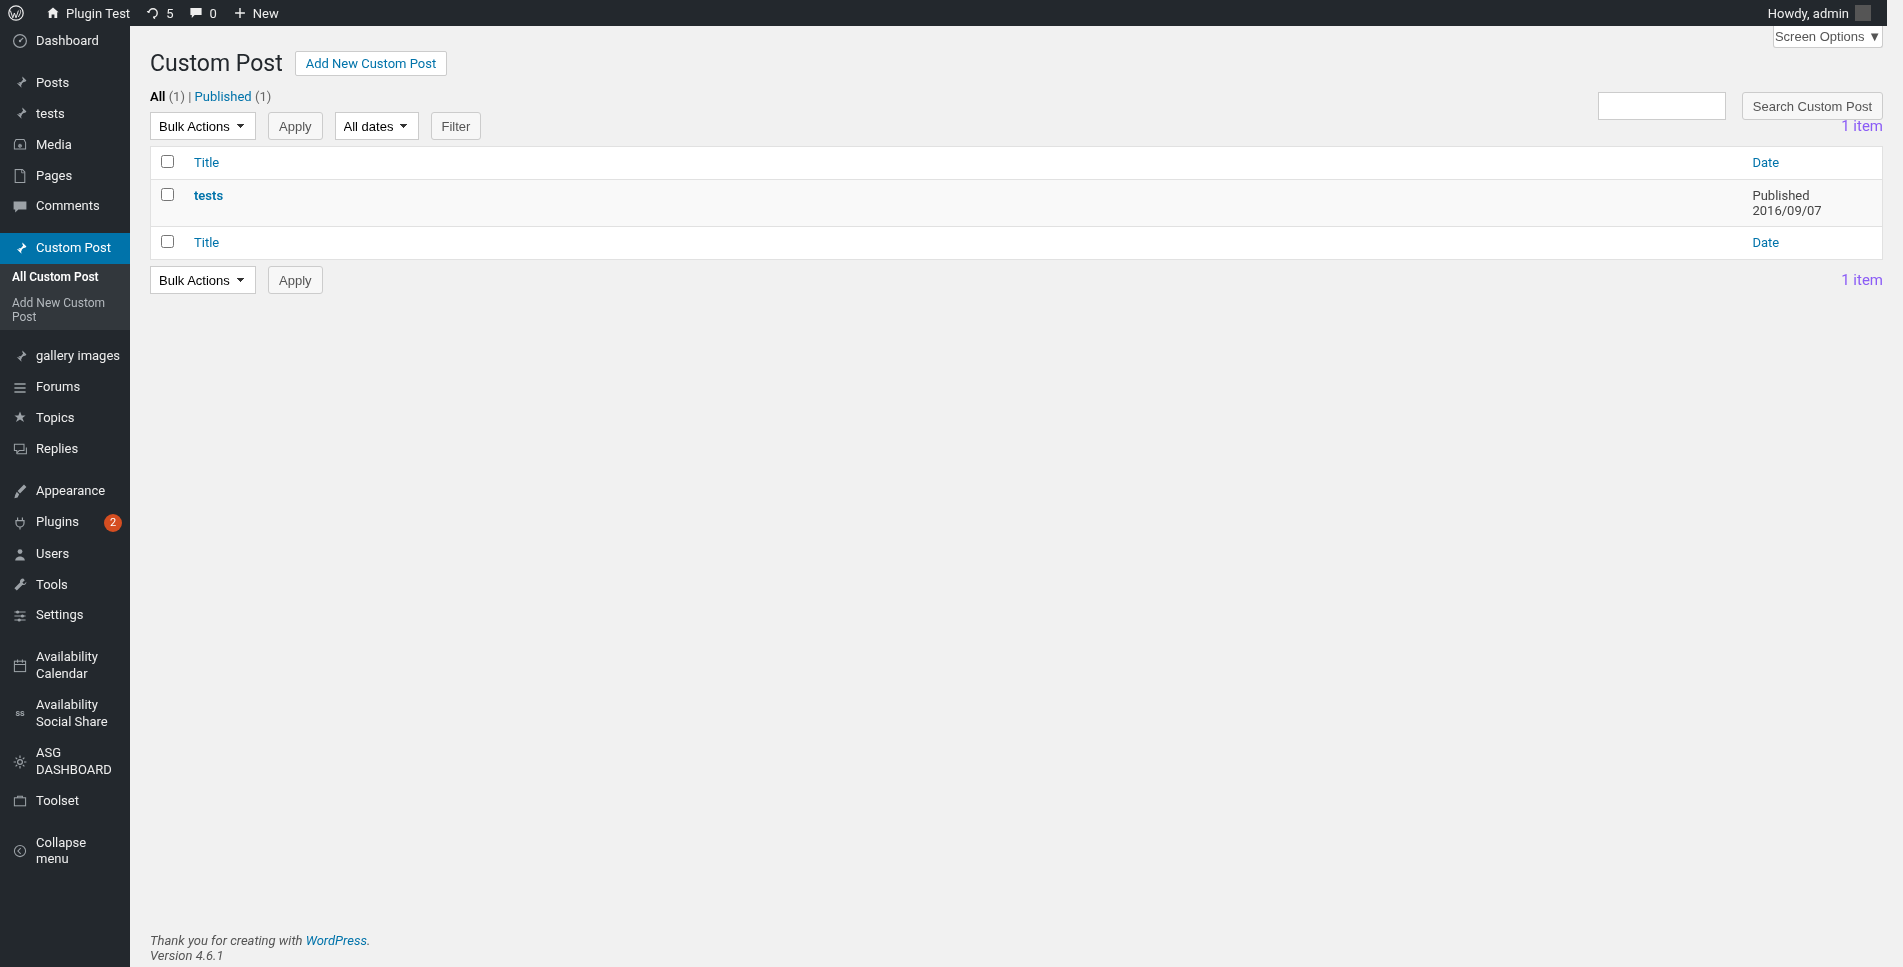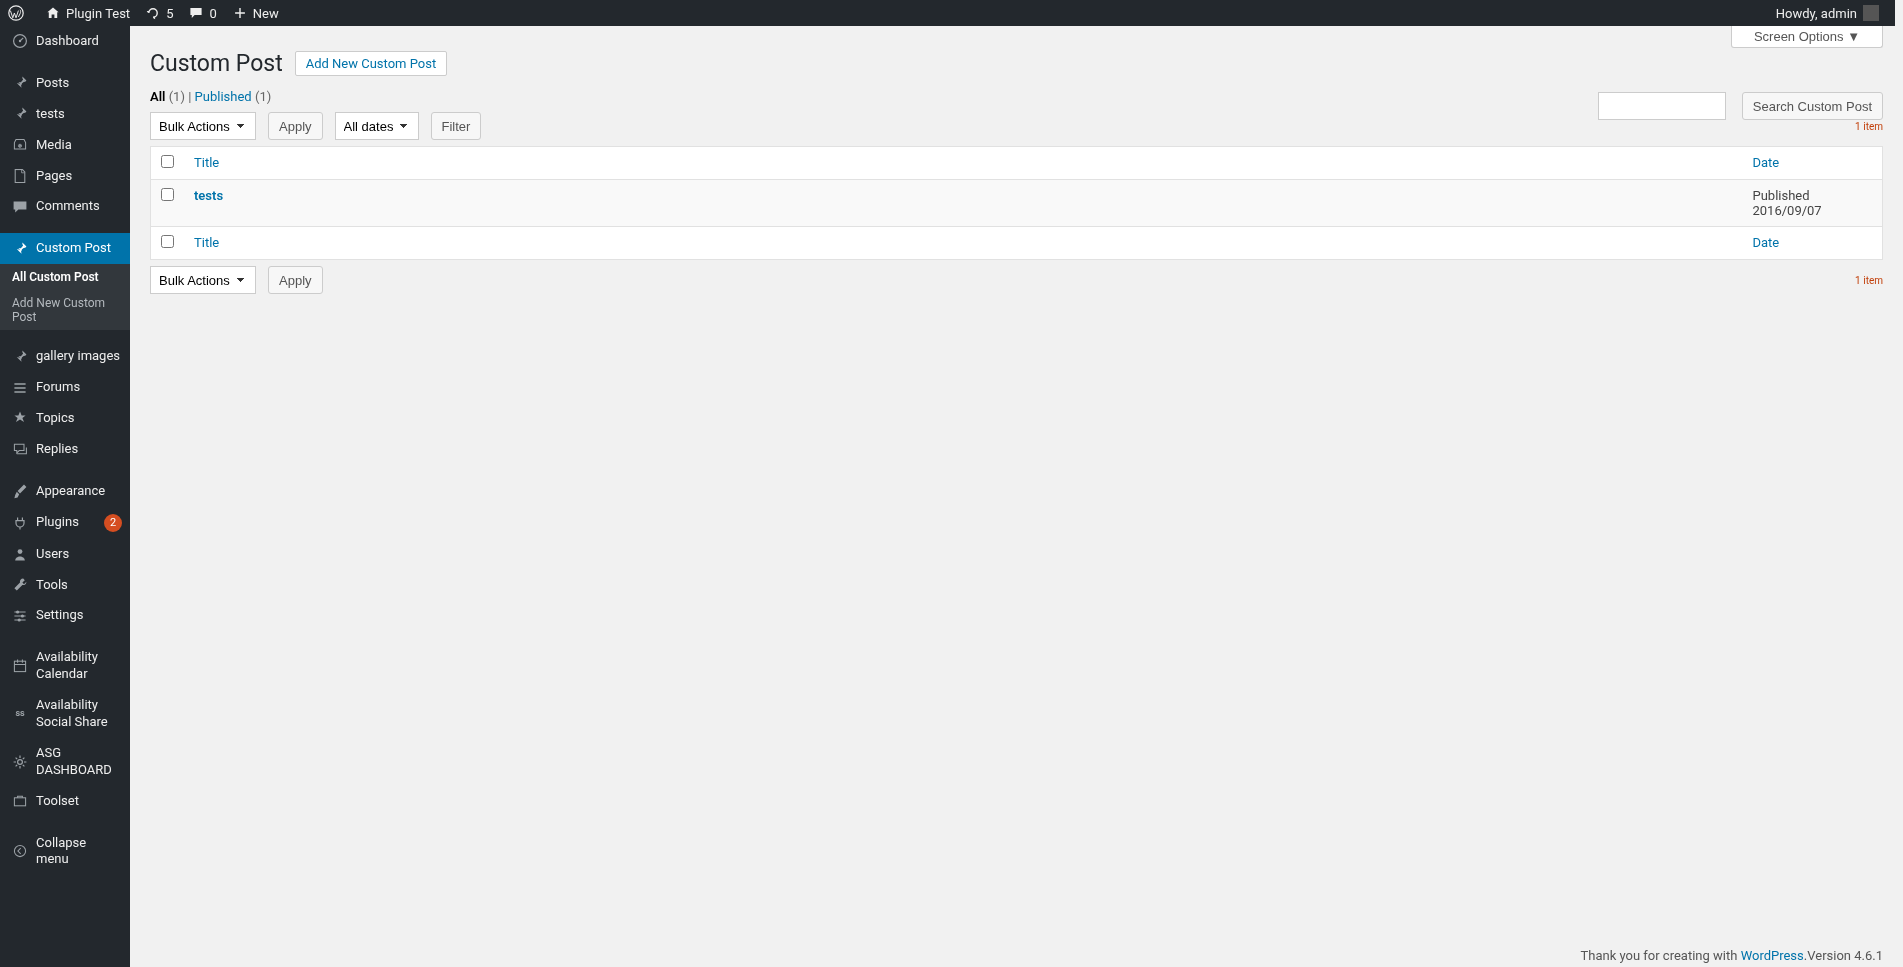--- a/index.html
+++ b/index.html
@@ -1,19 +1,19 @@
 <!DOCTYPE html>
 <html><head>
 <meta charset="utf-8">
 <style>
 * { margin: 0; padding: 0; box-sizing: border-box; }
 body { font-family: -apple-system, BlinkMacSystemFont, "Segoe UI", Roboto, sans-serif; font-size: 13px; background: #f1f1f1; color: #444; }
 
 
-.toolbar { position: fixed; top: 0; left: 0; right: 8px; height: 26px; background: #23282d; color: #eee; display: flex; align-items: center; z-index: 1000; font-size: 13px; }
+.toolbar { position: fixed; top: 0; left: 0; right: 16px; height: 26px; background: #23282d; color: #eee; display: flex; align-items: center; z-index: 1000; font-size: 13px; }
 .toolbar-left { display: flex; align-items: center; flex: 1; }
 .toolbar-item { display: flex; align-items: center; padding: 0 8px; height: 26px; color: #eee; cursor: pointer; }
 .toolbar-item svg, .toolbar-item .icon-glyph { margin-right: 6px; }
 .toolbar-right { display: flex; align-items: center; padding-right: 8px; }
 .avatar-square { width: 16px; height: 16px; background: #555; margin-left: 6px; }
 
 
 .sidebar { position: fixed; top: 26px; left: 0; bottom: 0; width: 130px; background: #23282d; color: #eee; overflow-y: auto; }
 .menu-item { display: flex; padding: 7px 8px 7px 10px; color: #eee; cursor: pointer; font-size: 13px; line-height: 1.3; }
 .menu-item.current { background: #0073aa; color: #fff; position: relative; }
@@ -23,51 +23,51 @@
 .menu-item .mi-label { flex: 1; word-wrap: break-word; }
 .submenu { background: #32373c; }
 .submenu .sub-item { padding: 6px 12px; color: #b4b9be; cursor: pointer; font-size: 12px; }
 .submenu .sub-item.current { color: #fff; font-weight: 600; }
 .menu-separator { height: 5px; display: block; margin: 3px 0; }
 .update-badge { display: inline-block; background: #d54e21; color: #fff; border-radius: 9px; min-width: 18px; height: 18px; line-height: 18px; text-align: center; font-size: 11px; margin-left: 4px; padding: 0 5px; }
 
 
 .main { margin-left: 130px; margin-top: 26px; padding: 10px 20px 40px 20px; min-height: calc(100vh - 26px); position: relative; }
 .screen-options { position: absolute; top: 0; right: 20px; }
-.screen-options-btn { background: #fff; border: 1px solid #ccc; border-top: 0; border-radius: 0 0 3px 3px; padding: 3px 22px; font-size: 13px; cursor: pointer; color: #555; margin-left: 36px; }
+.screen-options-btn { background: #fff; border: 1px solid #ccc; border-top: 0; border-radius: 0 0 3px 3px; padding: 3px 1px; font-size: 13px; cursor: pointer; color: #555; margin-left: 36px; }
 .heading-row { display: flex; align-items: center; margin-top: 14px; margin-bottom: 12px; }
 .page-title { font-size: 23px; font-weight: 400; color: #23282d; margin-right: 12px; }
 .page-title-action { display: inline-block; padding: 4px 10px; border: 1px solid #ccc; border-radius: 2px; color: #0073aa; font-size: 13px; cursor: pointer; background: #fff; }
 
 .subsubsub { font-size: 13px; margin-bottom: 8px; color: #666; }
 .subsubsub a { color: #0073aa; text-decoration: none; cursor: pointer; }
 .subsubsub .current { color: #000; font-weight: 600; }
 .subsubsub .count { color: #666; }
 
 .tablenav { display: flex; align-items: center; justify-content: space-between; margin: 6px 0; }
 .tablenav-left { display: flex; align-items: center; gap: 12px; }
 .tablenav select { padding: 2px 24px 2px 8px; border: 1px solid #ccc; background: #fff; font-size: 13px; height: 28px; appearance: none; background-image: linear-gradient(45deg, transparent 50%, #333 50%), linear-gradient(135deg, #333 50%, transparent 50%); background-position: calc(100% - 14px) 11px, calc(100% - 10px) 11px; background-size: 4px 4px, 4px 4px; background-repeat: no-repeat; }
 .button { padding: 4px 10px; border: 1px solid #ccc; border-radius: 3px; background: #f7f7f7; color: #555; font-size: 13px; cursor: pointer; height: 28px; }
-.tablenav-right { color: #c2410c; font-size: 10px; }
+.tablenav-right { color: #8b5cf6; font-size: 15px; }
 
 .search-box { position: absolute; top: 66px; right: 20px; display: flex; gap: 16px; }
 .search-box input[type="search"] { width: 128px; padding: 3px 5px; border: 1px solid #ccc; height: 28px; }
 
 
 .wp-list-table { width: 100%; border-collapse: collapse; background: #fff; border: 1px solid #e1e1e1; margin: 2px 0; }
 .wp-list-table th, .wp-list-table td { padding: 8px 10px; text-align: left; font-size: 13px; vertical-align: top; }
 .wp-list-table thead th, .wp-list-table tfoot th { border-bottom: 1px solid #e1e1e1; color: #0073aa; font-weight: 400; cursor: pointer; }
 .wp-list-table tfoot th { border-top: 1px solid #e1e1e1; border-bottom: 0; }
 .wp-list-table tbody tr { background: #f9f9f9; }
 .wp-list-table .check-column { width: 30px; }
 .wp-list-table .check-column input { margin: 0; }
 .wp-list-table .row-title { color: #0073aa; font-weight: 600; cursor: pointer; }
 .wp-list-table .date-column { width: 140px; }
 
-.footer { margin-top: 40px; color: #555; display: flex; justify-content: flex-end; font-size: 13px; position: absolute; bottom: 0; left: 20px; right: 20px; padding-bottom: 4px; }
+.footer { margin-top: 40px; color: #555; font-style: italic; display: flex; justify-content: flex-end; font-size: 13px; position: absolute; bottom: 0; left: 20px; right: 20px; padding-bottom: 4px; flex-direction: column; }
 .footer a { color: #0073aa; text-decoration: none; }
 
 svg { display: block; }
 </style>
 </head>
 <body>
 
 <div class="toolbar">
   <div class="toolbar-left">
     <div class="toolbar-item">

